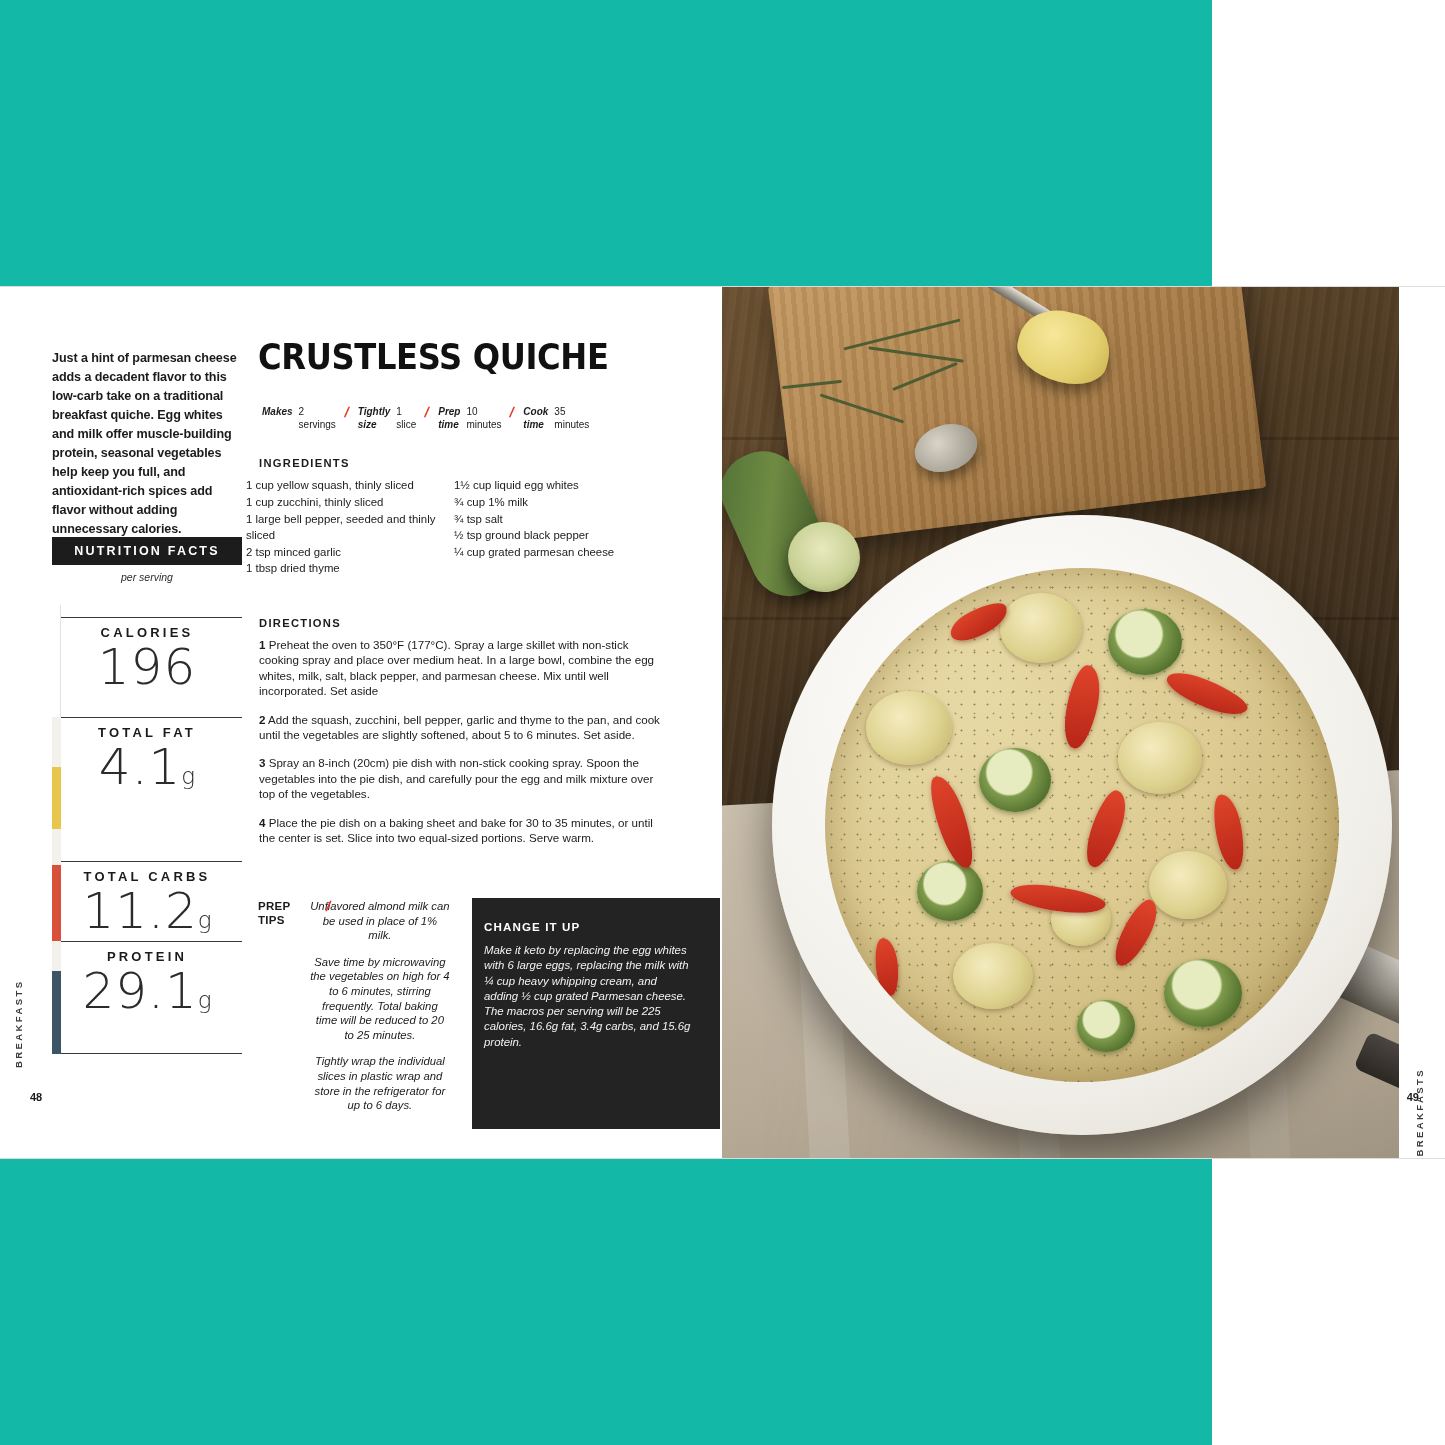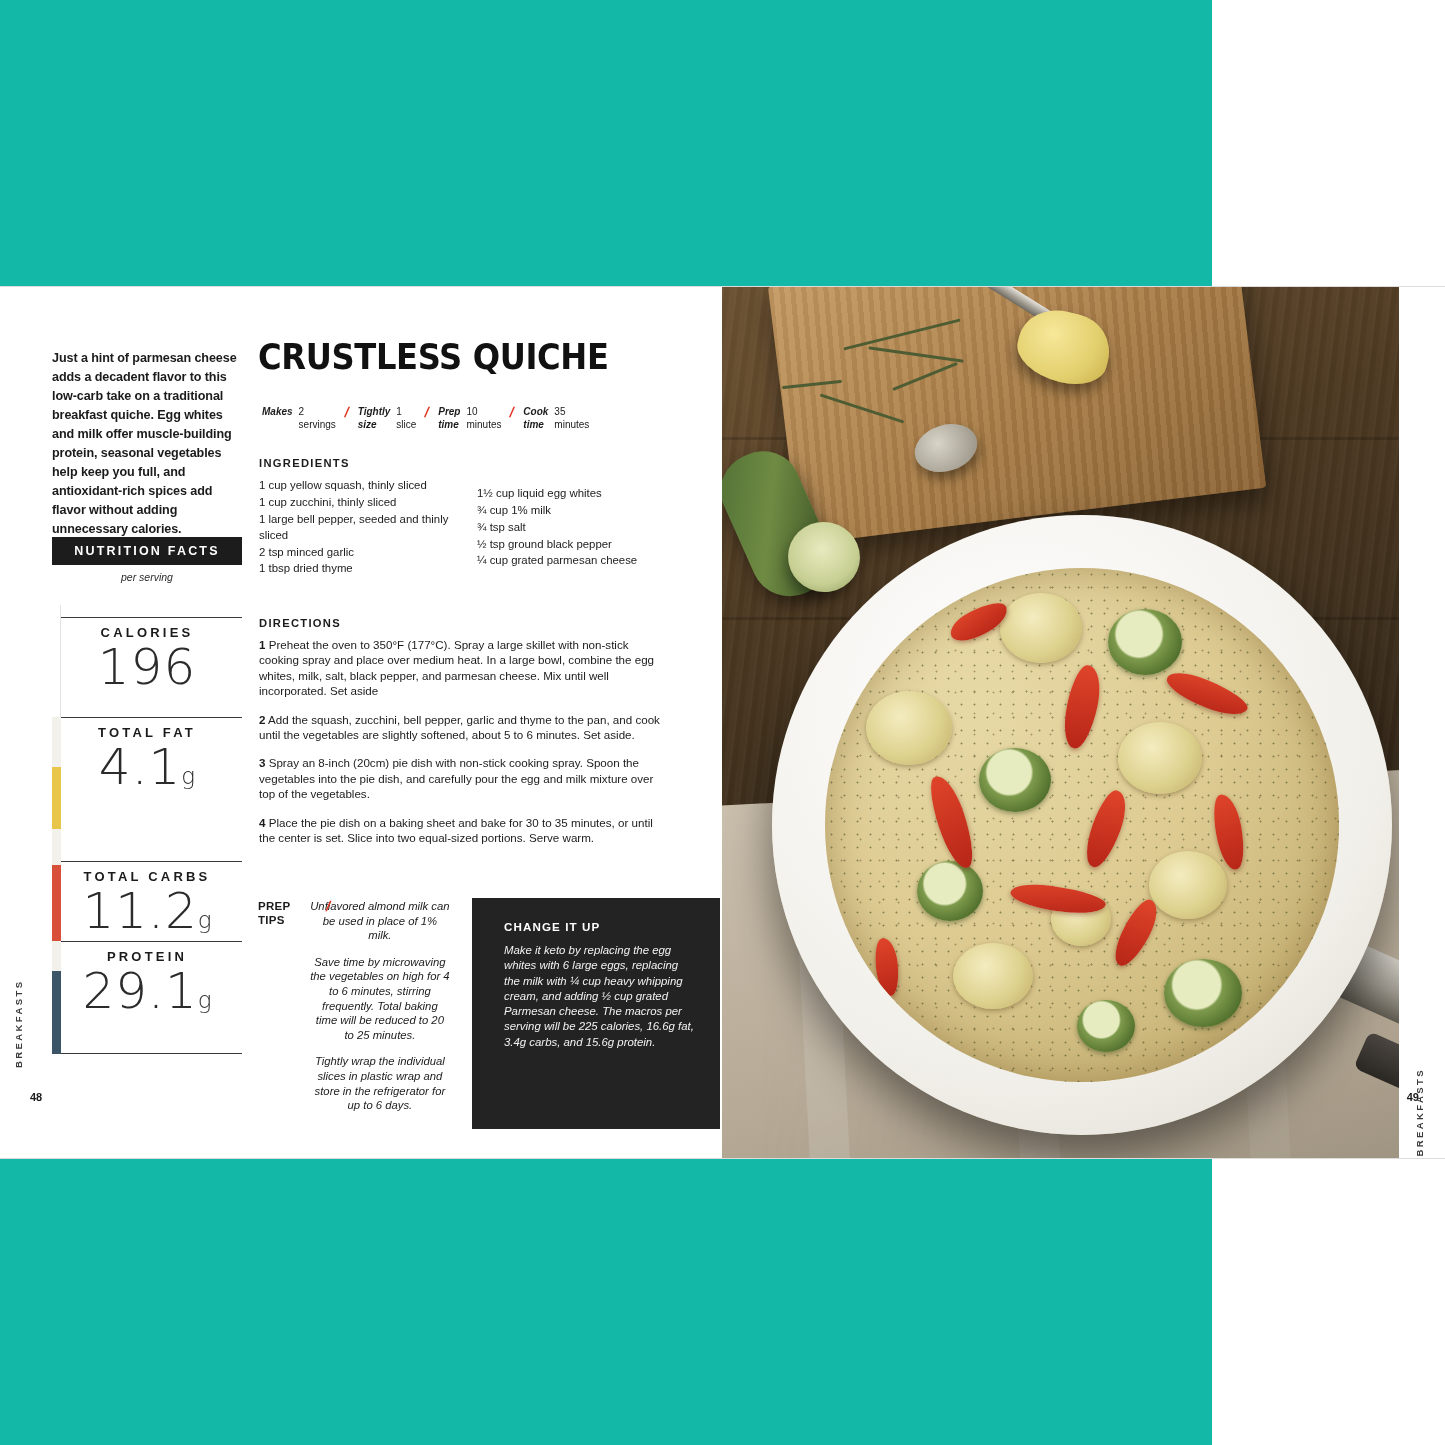--- a/index.html
+++ b/index.html
@@ -137,25 +137,24 @@
     transform: skewX(-14deg);
   }
 
   .section-head {
     position: absolute;
     font-size: 11.2px; font-weight: bold; letter-spacing: 1.3px; color: #1b1b1b;
   }
 
   .ing-cols {
     position: absolute;
-    left: 259px; top: 190px;
+    left: 246px; top: 190px;
     width: 420px;
     display: flex;
-    gap: 18px;
-    align-items: center;
+    gap: 8px;
   }
   .ing-col { width: 200px; }
   .ing-col li {
     list-style: none;
     font-size: 11.4px;
     line-height: 16.3px;
     color: #1b1b1b;
     margin-bottom: 0.5px;
   }
 
@@ -194,21 +193,21 @@
     line-height: 14.6px;
     color: #1b1b1b;
     margin-bottom: 12px;
   }
 
   .change-box {
     position: absolute;
     left: 472px; top: 611px;
     width: 248px; height: 231px;
     background: #232323;
-    padding: 22px 26px 0 32px;
+    padding: 22px 26px 0 12px;
   }
   .change-title {
     color: #fff; font-size: 11.6px; font-weight: bold; letter-spacing: 1.1px;
     margin-bottom: 10px;
   }
   .change-body {
     color: #f2f2f2; font-size: 11.4px; font-style: italic; line-height: 15.3px;
   }
 
   

